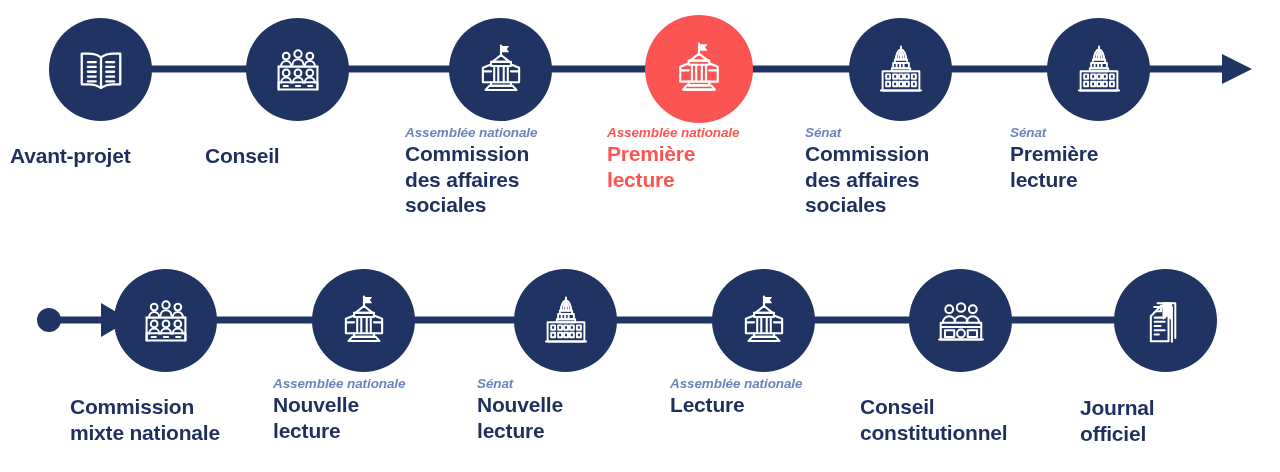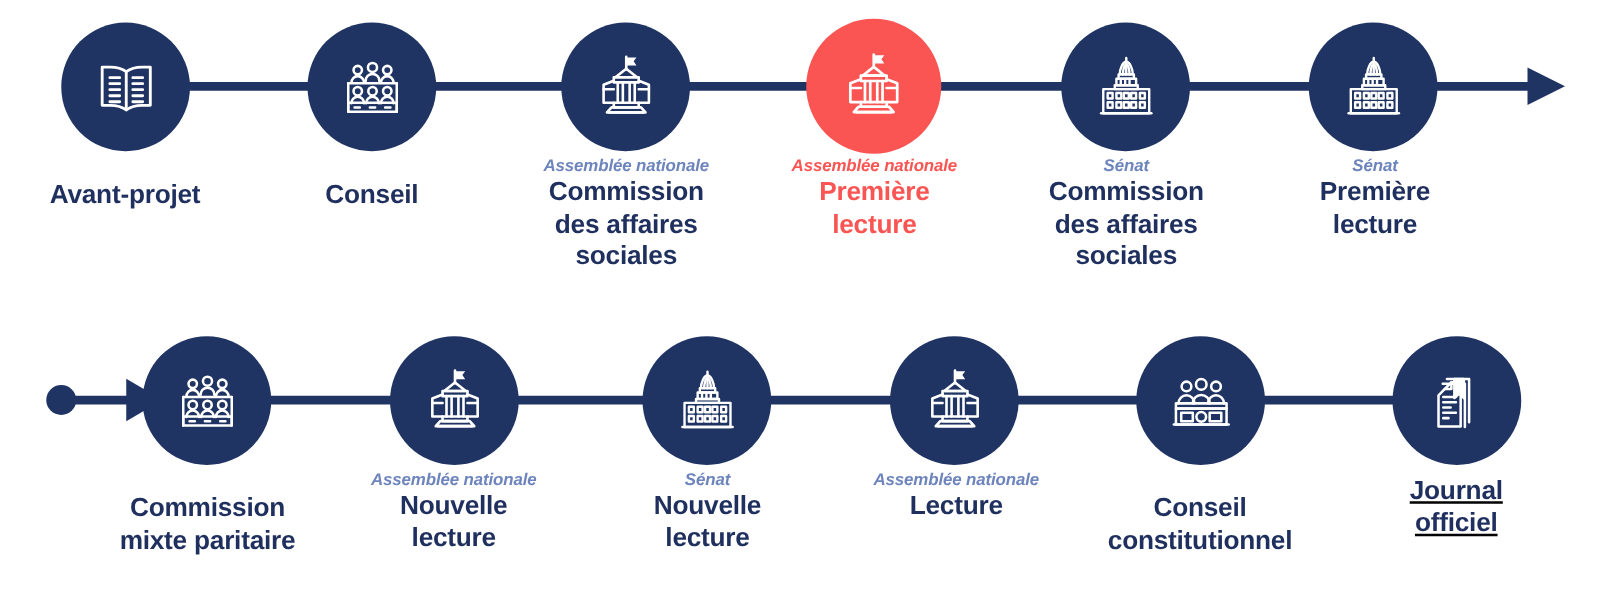--- a/index.html
+++ b/index.html
@@ -23,21 +23,21 @@
     border-radius:50%;
     background:#203463;
     display:flex;align-items:center;justify-content:center;
     box-sizing:border-box;
   }
   .circle.highlight{background:#fb5553;}
   .circle svg{display:block;}
 
   .labels{
     position:absolute;
-    text-align:center;
+    text-align:left;
     box-sizing:border-box;
   }
   .chamber{
     font-size:13.5px;
     font-style:italic;
     font-weight:700;
     color:#6d84bd;
     line-height:16px;
     letter-spacing:-0.1px;
     white-space:nowrap;
@@ -285,21 +285,21 @@
           <path d="M40 47c0-3.5 2.7-6.2 6-6.2s6 2.7 6 6.2"></path>
           <rect x="9" y="46.5" width="46" height="8.5"></rect>
           <path d="M15 51h5M29.5 51h5M44 51h5"></path>
           <path d="M9 28v27M55 28v27"></path>
         </svg>
       </span>
     </div>
     <div class="labels" style="left:70px;top:394px;width:192px;">
       <div class="title">
         <span class="ln">Commission</span>
-        <span class="ln">mixte paritaire</span>
+        <span class="ln">mixte nationale</span>
       </div>
     </div>
   </div>
 
   <div class="node">
     <div class="circle" style="left:312px;top:269px;width:103px;height:103px;">
       <span>
         <svg width="58" height="58" viewBox="0 0 64 64" fill="none" stroke="#fff" stroke-width="2.3" stroke-linejoin="round" stroke-linecap="round">
           <path d="M32 5v11"></path>
           <path d="M32 5.5h9l-2.5 3.4L41 12.5h-9z" fill="#fff" stroke="none"></path>
@@ -427,21 +427,21 @@
 
           <path d="M20 20.2L26.2 14H35v42H14V26.4z"></path>
           <path d="M26.2 14v6.4H20"></path>
 
           <path d="M29 11v18l4.6-4.2L38 29V11z" fill="#fff" stroke="#fff"></path>
 
           <path d="M18.5 28h12M18.5 33h12M18.5 38h7M18.5 43h12M18.5 48h5"></path>
         </svg>
       </span>
     </div>
-    <div class="labels" style="left:1080px;top:380px;width:170px;text-decoration:underline;">
+    <div class="labels" style="left:1080px;top:395px;width:170px;">
       <div class="title">
         <span class="ln">Journal</span>
         <span class="ln">officiel</span>
       </div>
     </div>
   </div>
 
 </div>
 
 </body></html>

